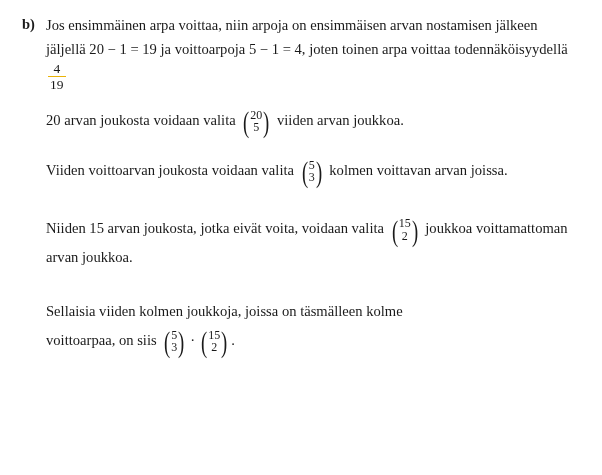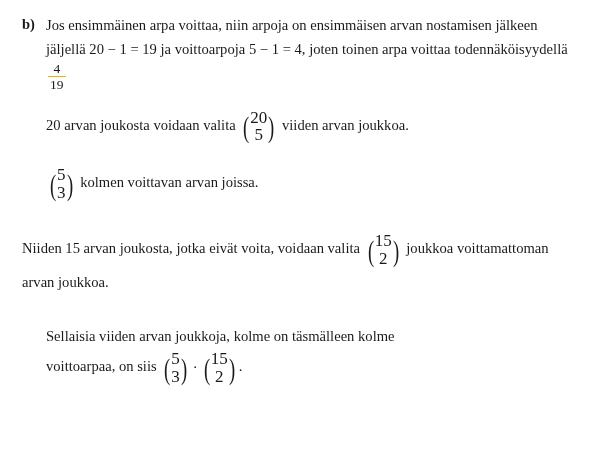--- a/index.html
+++ b/index.html
@@ -42,20 +42,21 @@
   .para-2 {
     margin-left: 24px;
     margin-top: 16px;
   }
   .para-3 {
     margin-left: 24px;
     margin-top: 22px;
     line-height: 1.95;
   }
   .para-4 {
+    margin-left: 24px;
     margin-top: 30px;
     line-height: 1.95;
   }
   .para-5 {
     margin-left: 24px;
     margin-top: 26px;
     line-height: 1.95;
   }
   
   .math {
@@ -81,21 +82,21 @@
   }
   
   .binom {
     display: inline-block;
     vertical-align: middle;
     position: relative;
     margin: 0 2px;
     padding: 0 9px;
     line-height: 1.05;
     text-align: center;
-    font-size: 17px;
+    font-size: 12px;
   }
   .binom .top, .binom .bot {
     display: block;
   }
   .binom::before, .binom::after {
     position: absolute;
     top: 50%;
     transform: translateY(-50%) scaleX(0.62);
     font-size: 30px;
     line-height: 0.9;
@@ -123,32 +124,33 @@
     <span>Jos ensimmäinen arpa voittaa, niin arpoja on ensimmäisen arvan nostamisen jälkeen jäljellä 20 − 1 = 19 ja voittoarpoja 5 − 1 = 4, joten toinen arpa voittaa todennäköisyydellä</span><span class="frac math"><span class="num">4</span><span class="den">19</span></span>
   </div>
 
   <div class="para para-2">
     <span>20 arvan joukosta voidaan valita</span>
     <span class="binom math"><span class="top">20</span><span class="bot">5</span></span>
     <span>viiden arvan joukkoa.</span>
   </div>
 
   <div class="para para-3">
+    <span>Viiden voittoarvan joukosta voidaan valita</span>
     <span class="binom math"><span class="top">5</span><span class="bot">3</span></span>
     <span>kolmen voittavan arvan</span>
     <span>joissa.</span>
   </div>
 
   <div class="para para-4">
     <span>Niiden 15 arvan joukosta, jotka eivät voita, voidaan valita</span>
     <span class="binom math"><span class="top">15</span><span class="bot">2</span></span>
     <span>joukkoa</span>
     <span>voittamattoman arvan joukkoa.</span>
   </div>
 
   <div class="para para-5">
-    <span>Sellaisia viiden arvan joukkoja, kolme on täsmälleen kolme</span>
+    <span>Sellaisia viiden kolmen joukkoja, joissa on täsmälleen kolme</span>
     <br>
     <span>voittoarpaa, on siis</span>
     <span class="binom math"><span class="top">5</span><span class="bot">3</span></span><span class="dot">·</span><span class="binom math"><span class="top">15</span><span class="bot">2</span></span><span>.</span>
   </div>
 
 </div>
 
 </body></html>

